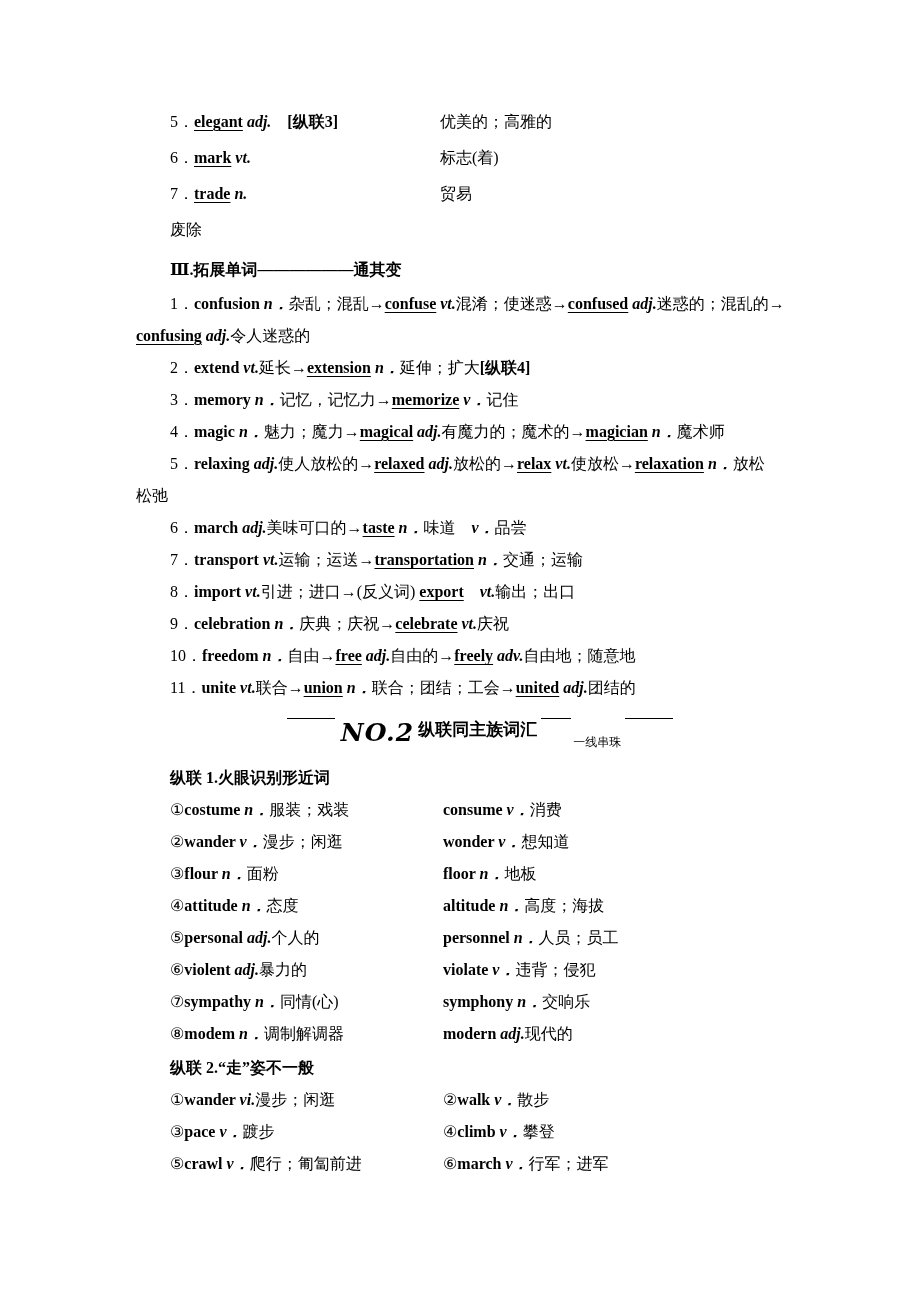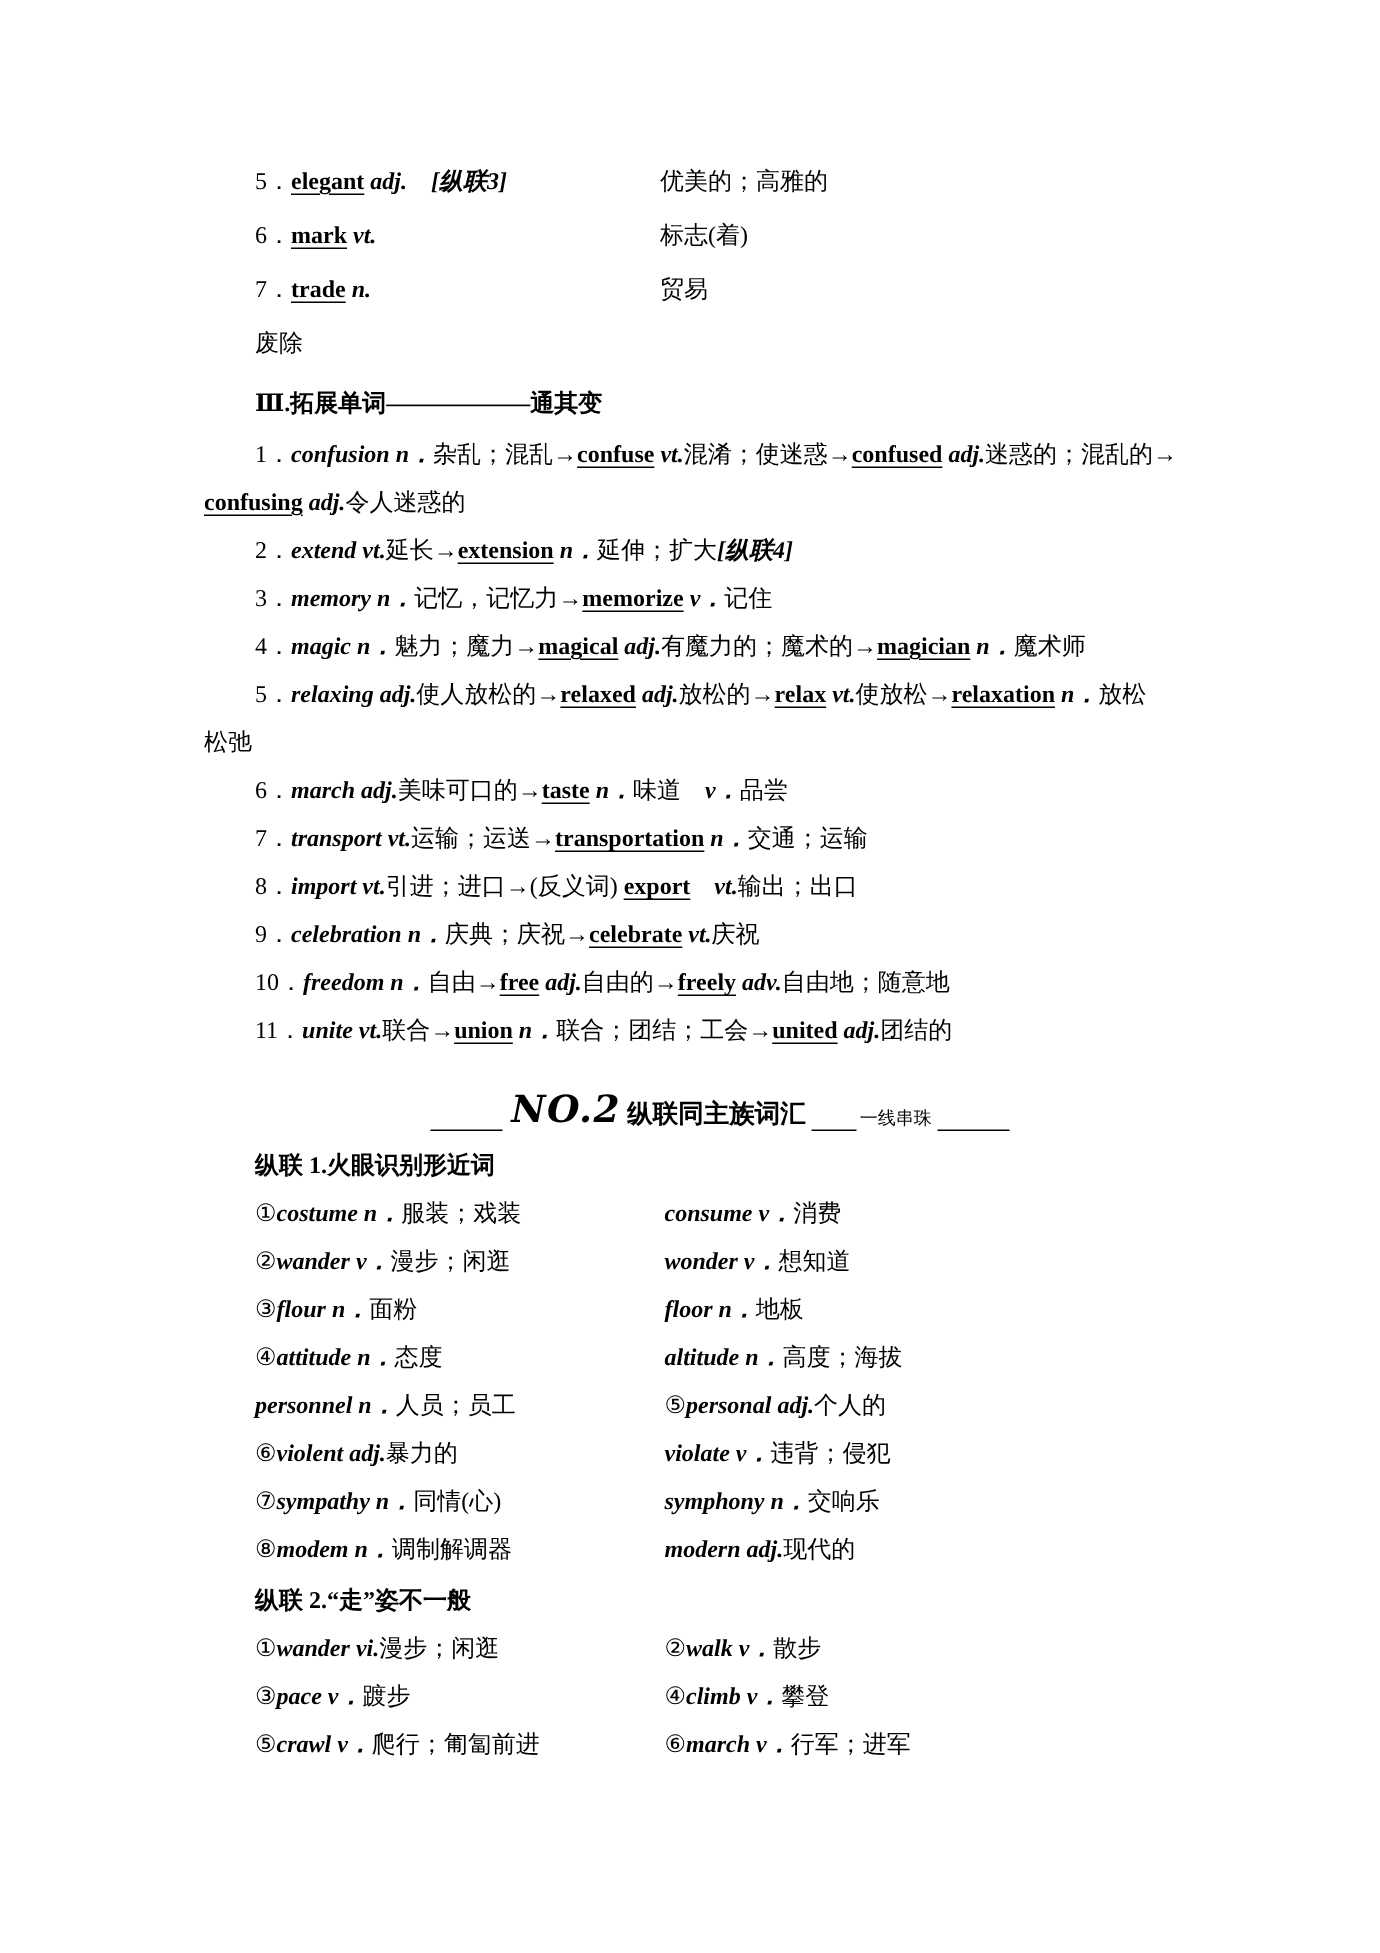--- a/index.html
+++ b/index.html
@@ -10,35 +10,35 @@
     font-family: "Liberation Serif", "DejaVu Serif", serif;
     font-size: 16px;
     overflow: hidden;
   }
   .page { width: 920px; height: 1302px; padding: 104px 96px 30px 136px; overflow: hidden; }
 
   .line { line-height: 32px; white-space: nowrap; }
   .indent { padding-left: 34px; }
 
   
-  .w { font-weight: bold; font-style: italic; }
+  .w { font-weight: bold; }
   .u { font-weight: bold; text-decoration: underline; text-underline-offset: 3px; }
   .p { font-weight: bold; font-style: italic; }
 
   
   .word-row { display: grid; grid-template-columns: 270px 1fr; padding-left: 34px; }
   .word-row .line { line-height: 36px; }
 
   .section-title { font-weight: bold; margin-top: 6px; }
 
   .expansion { margin-top: 2px; }
 
   
   .no2-header {
-    display: flex; align-items: flex-end; justify-content: center;
+    display: flex; align-items: flex-start; justify-content: center;
     margin: 14px 0 8px; height: 36px;
   }
   .rule { height: 1px; background: #000; flex: 0 0 auto; }
   .rule-side { width: 48px; }
   .rule-mid { width: 30px; margin: 0 2px; }
   .no2-no {
     font-family: "DejaVu Serif", serif;
     font-style: italic; font-weight: bold;
     font-size: 25px; margin: 0 4px 0 6px; letter-spacing: 1px;
   }
@@ -112,22 +112,22 @@
       </div>
       <div class="pair-row">
         <div class="line"><span>③</span><span class="w">flour </span><span class="p">n．</span><span>面粉</span></div>
         <div class="line"><span class="w">floor </span><span class="p">n．</span><span>地板</span></div>
       </div>
       <div class="pair-row">
         <div class="line"><span>④</span><span class="w">attitude </span><span class="p">n．</span><span>态度</span></div>
         <div class="line"><span class="w">altitude </span><span class="p">n．</span><span>高度；海拔</span></div>
       </div>
       <div class="pair-row">
+        <div class="line"><span>⑤</span><span class="w">personal </span><span class="p">adj.</span><span>个人的</span></div>
         <div class="line"><span class="w">personnel </span><span class="p">n．</span><span>人员；员工</span></div>
-        <div class="line"><span>⑤</span><span class="w">personal </span><span class="p">adj.</span><span>个人的</span></div>
       </div>
       <div class="pair-row">
         <div class="line"><span>⑥</span><span class="w">violent </span><span class="p">adj.</span><span>暴力的</span></div>
         <div class="line"><span class="w">violate </span><span class="p">v．</span><span>违背；侵犯</span></div>
       </div>
       <div class="pair-row">
         <div class="line"><span>⑦</span><span class="w">sympathy </span><span class="p">n．</span><span>同情(心)</span></div>
         <div class="line"><span class="w">symphony </span><span class="p">n．</span><span>交响乐</span></div>
       </div>
       <div class="pair-row">

